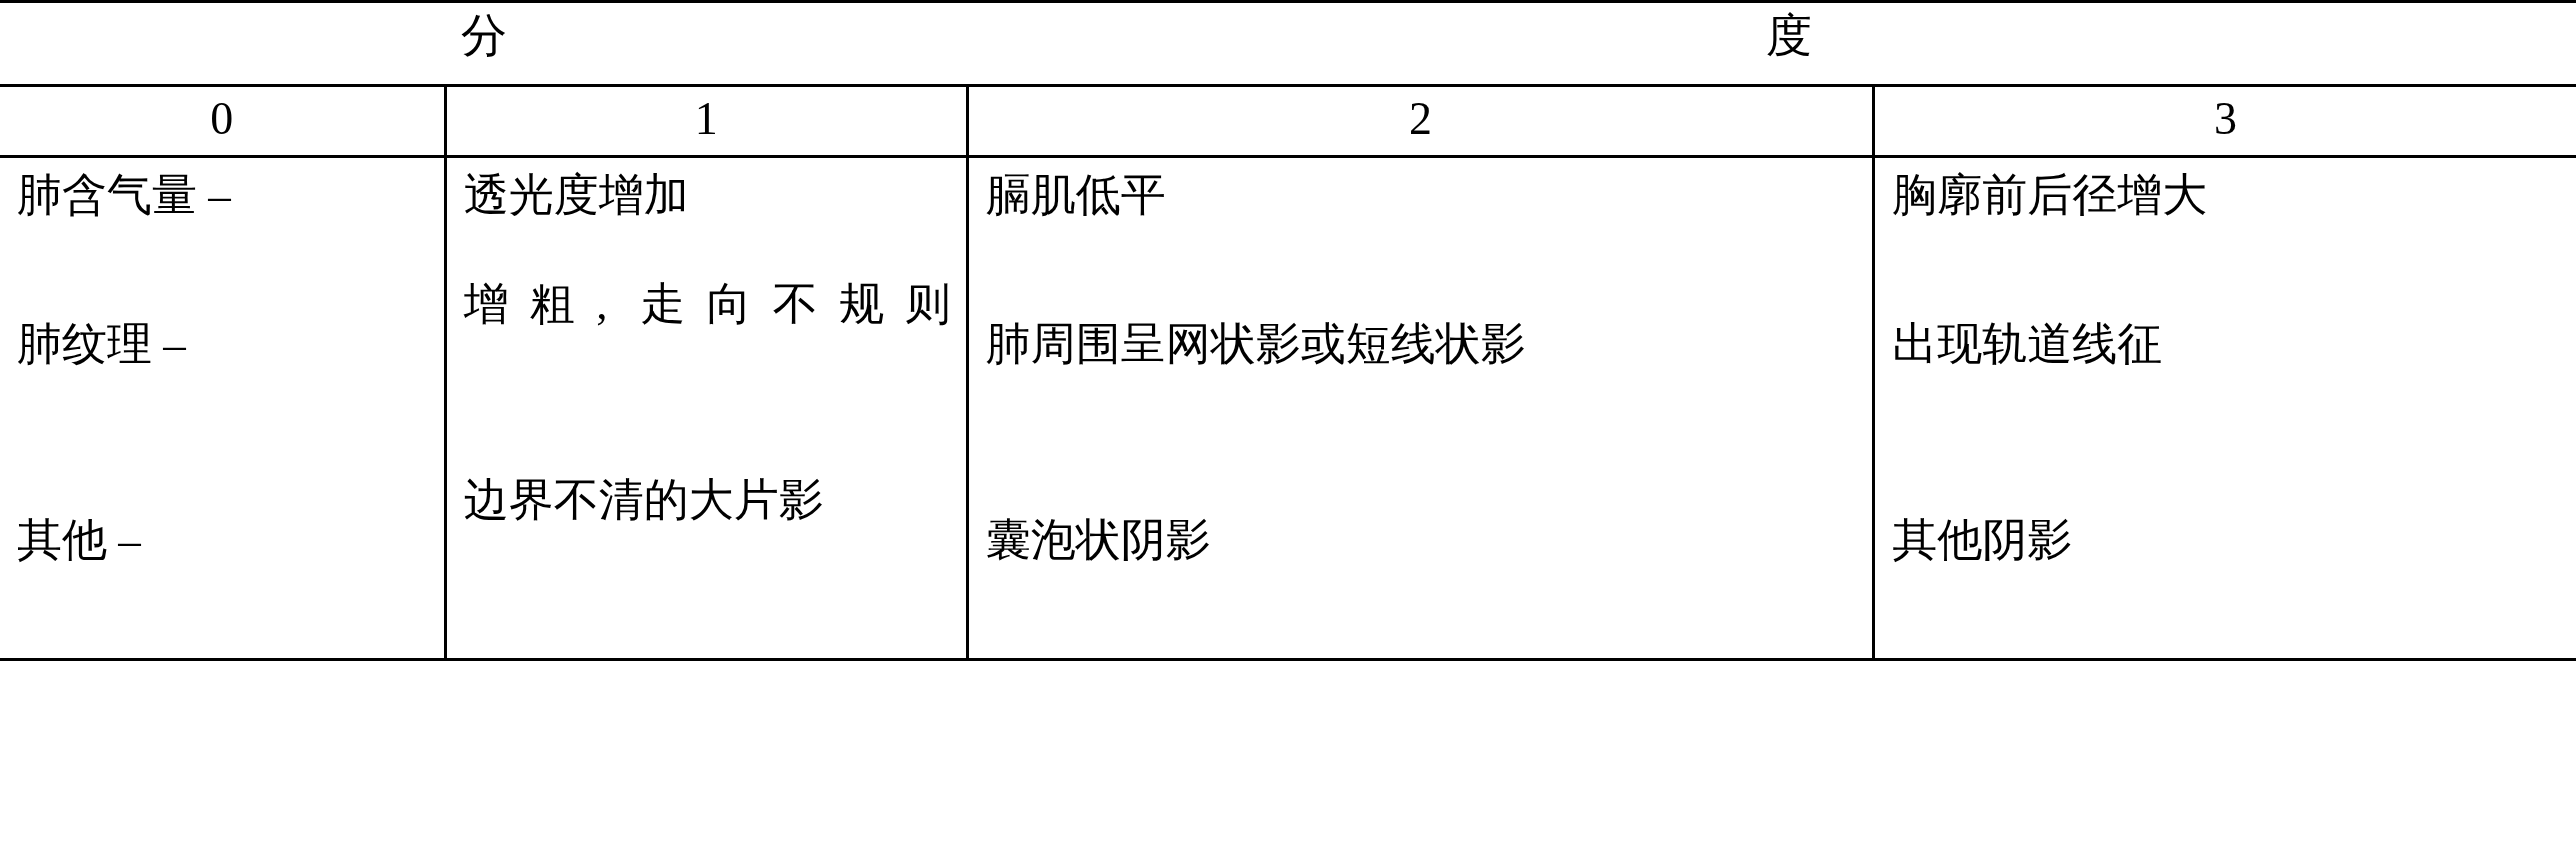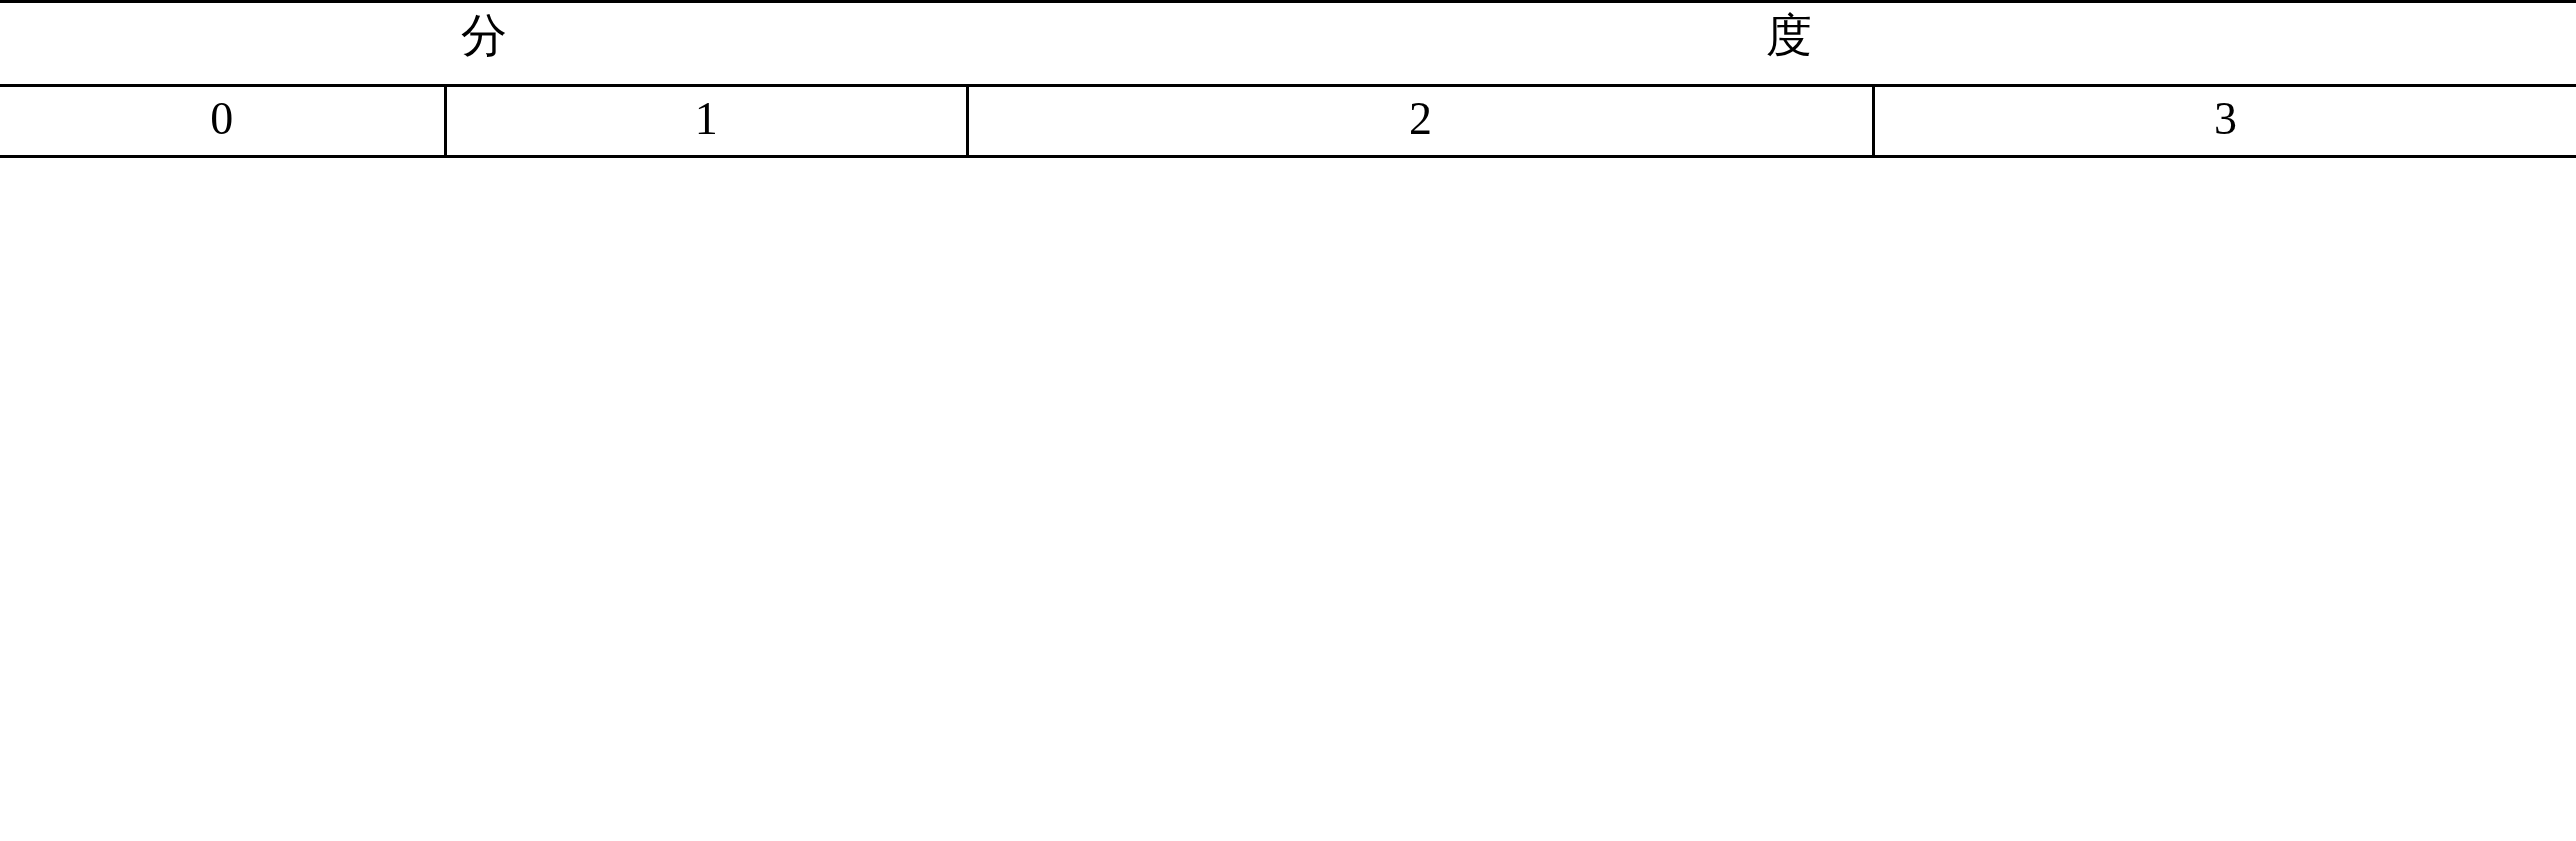--- a/index.html
+++ b/index.html
@@ -130,19 +130,49 @@
         </td>
       </tr>
 
       <tr class="col-head">
         <td class="first">0</td>
         <td>1</td>
         <td>2</td>
         <td class="last">3</td>
       </tr>
 
+      <tr class="body-row row-h1">
+        <td class="first cell-label">肺含气量 –</td>
+        <td>透光度增加</td>
+        <td>膈肌低平</td>
+        <td class="last">胸廓前后径增大</td>
+      </tr>
 
 
+      <tr class="body-row row-h3">
+        <td class="first cell-label">
+          <span class="mid-align">肺纹理 –</span>
+        </td>
+        <td class="cell-just">增粗, 走向不规则</td>
+        <td>
+          <span class="mid-align">肺周围呈网状影或短线状影</span>
+        </td>
+        <td class="last">
+          <span class="mid-align">出现轨道线征</span>
+        </td>
+      </tr>
 
+      <tr class="body-row row-h4 last-row">
+        <td class="first cell-label">
+          <span class="mid-align">其他 –</span>
+        </td>
+        <td>边界不清的大片影</td>
+        <td>
+          <span class="mid-align">囊泡状阴影</span>
+        </td>
+        <td class="last">
+          <span class="mid-align">其他阴影</span>
+        </td>
+      </tr>
     </tbody>
   </table>
 </div>
 
 
 </body></html>

